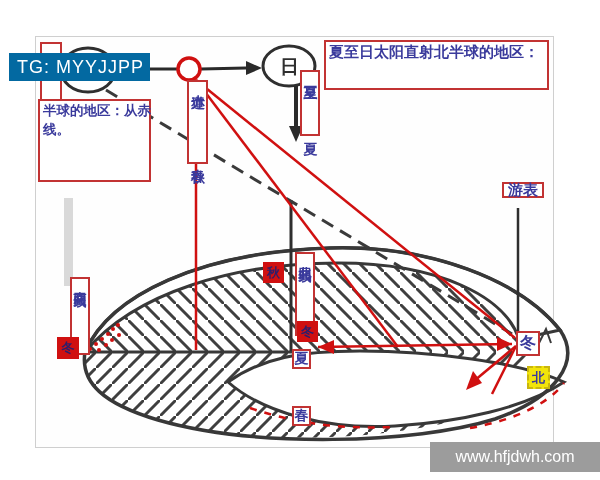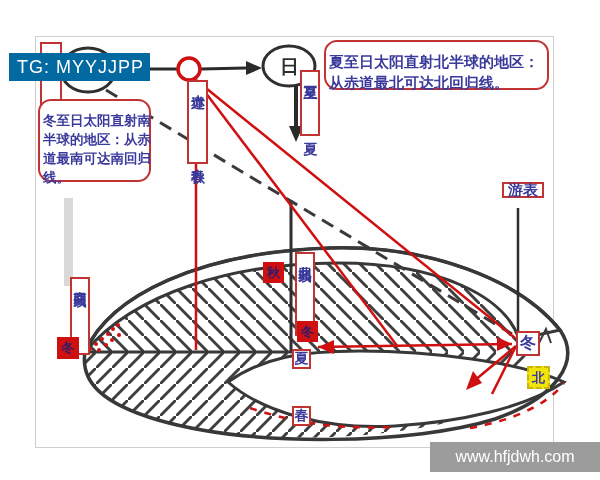--- a/index.html
+++ b/index.html
@@ -17,21 +17,21 @@
   
   .wmbar{position:absolute;left:430px;top:442px;width:170px;height:30px;background:#9c9c9c;z-index:6;
          display:flex;align-items:center;justify-content:center;}
   .wmbar span{color:#ffffff;font-size:16px;}
   
   .rbox{position:absolute;background:#ffffff;border:2px solid #c23333;color:#3a3a9c;
         font-family:"Liberation Serif", serif;font-weight:bold;z-index:4;box-sizing:border-box;}
   .vbox{display:flex;flex-direction:column;align-items:center;justify-content:space-between;padding:2px 0;}
   .vbox span{writing-mode:vertical-rl;text-orientation:upright;line-height:1;letter-spacing:1px;}
   .cbox{display:flex;align-items:center;justify-content:center;}
-  .note{padding:10px 3px;line-height:19px;font-size:13.5px;border-radius:13px;}
+  .note{padding:0 3px;line-height:19px;font-size:13.5px;}
   .note div{white-space:nowrap;}
   
   .rmark{position:absolute;background:#d01010;color:#2d1e6b;z-index:4;display:flex;align-items:center;justify-content:center;
          font-family:"Liberation Serif", serif;font-weight:bold;font-size:13px;}
   
   .plain{position:absolute;color:#2b2b2b;font-family:"Liberation Serif", serif;font-weight:bold;z-index:4;}
   
   .ybadge{position:absolute;left:527px;top:366px;width:19px;height:19px;background:#f2e40a;border:2px dashed #c9b50f;
           color:#3838a0;font-size:13px;font-weight:bold;z-index:4;display:flex;align-items:center;justify-content:center;
           font-family:"Liberation Serif", serif;box-sizing:content-box;}
@@ -128,29 +128,26 @@
 
   <div class="sun" style="left:79px;top:58px;">日</div>
   <div class="sun" style="left:280px;top:54px;">日</div>
 
   <div class="rbox vbox" style="left:40px;top:42px;width:22px;height:68px;font-size:14px;">
     <span>冬至</span>
     <span>冬</span>
   </div>
 
   <div class="rbox note" style="left:38px;top:99px;width:113px;height:83px;">
-    <div>冬至日太阳直射南</div>
     <div>半球的地区：从赤</div>
-    <div>道最南可达南回归</div>
     <div>线。</div>
   </div>
 
   <div class="rbox note" style="left:324px;top:40px;width:225px;height:50px;font-size:15px;line-height:21px;">
     <div>夏至日太阳直射北半球的地区：</div>
-    <div>从赤道最北可达北回归线。</div>
   </div>
 
   <div class="rbox vbox" style="left:187px;top:80px;width:21px;height:84px;font-size:14px;">
     <span>赤道</span>
     <span>春秋</span>
   </div>
 
   <div class="rbox vbox" style="left:300px;top:70px;width:20px;height:66px;font-size:14px;">
     <span>夏至</span>
     <span>夏</span>

